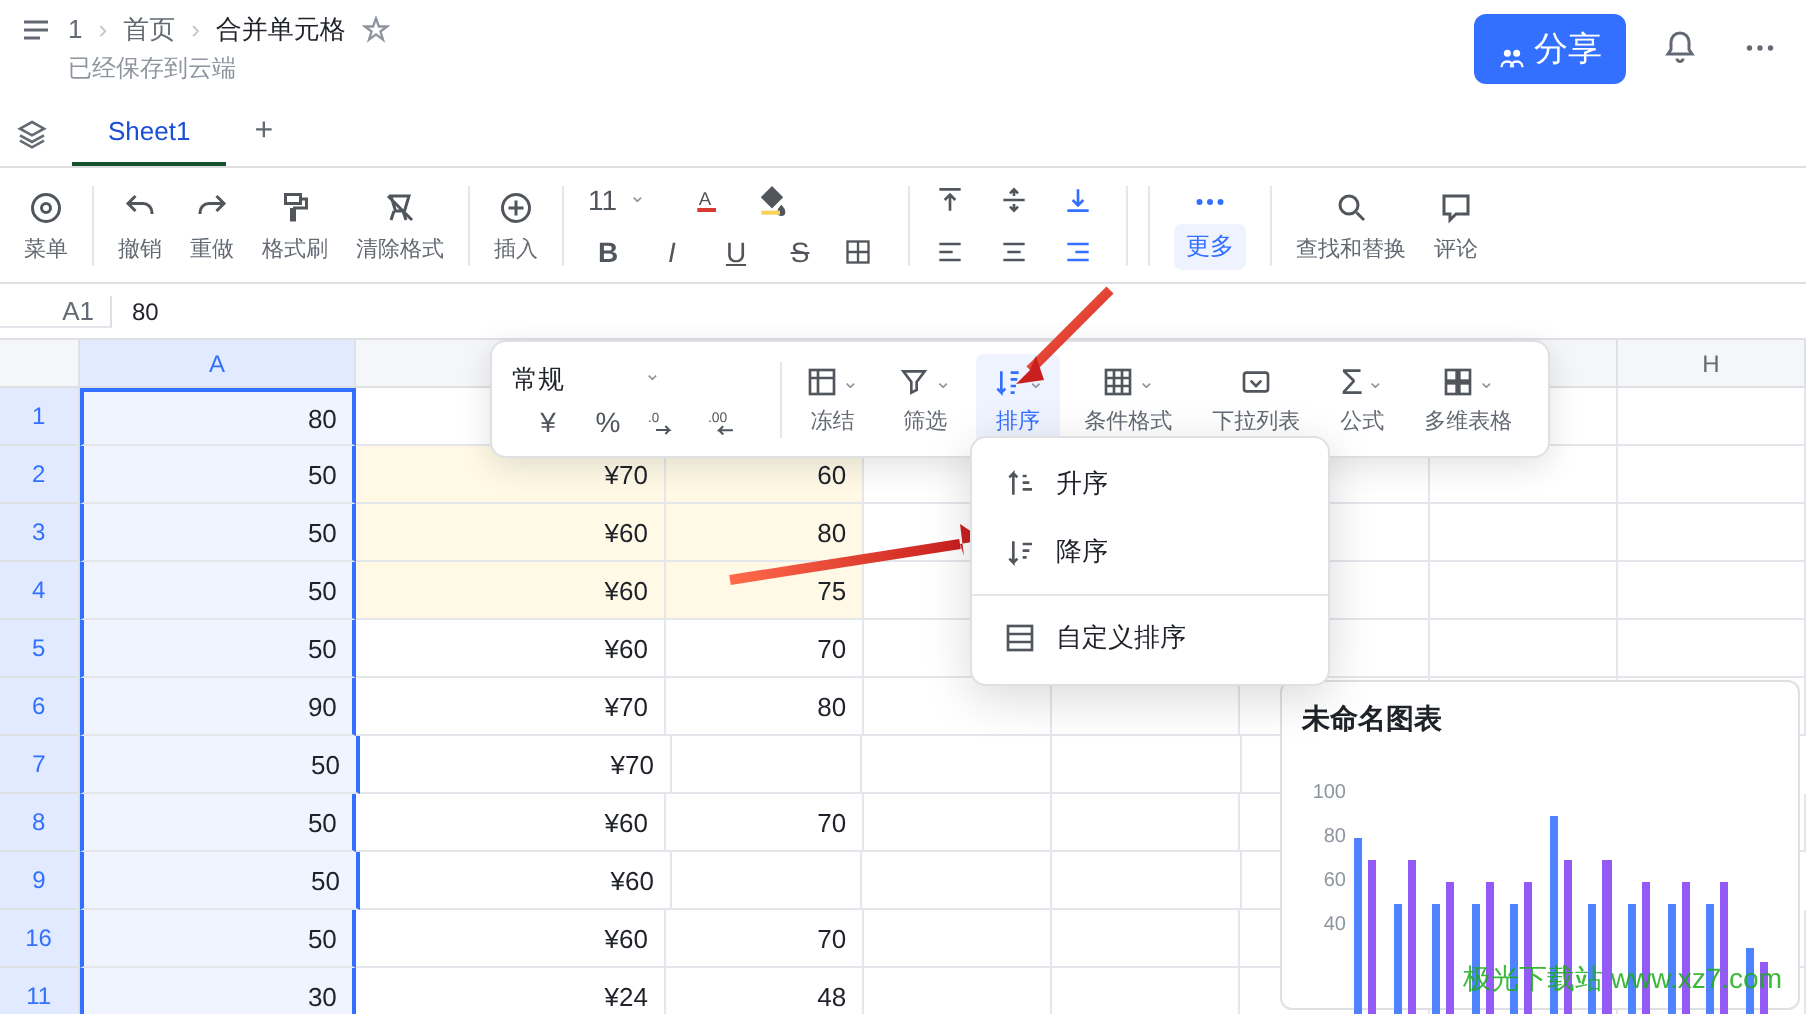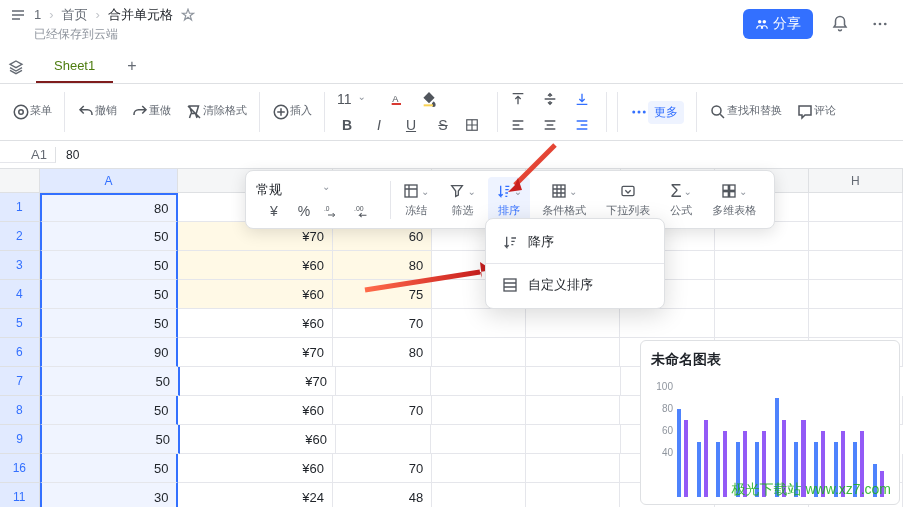--- a/index.html
+++ b/index.html
@@ -4,28 +4,28 @@
 <style>
 *{box-sizing:border-box;margin:0;padding:0;font-family:-apple-system,"PingFang SC","Microsoft YaHei",sans-serif}
 body{background:#f5f6f7;width:903px;height:507px;overflow:hidden;position:relative;font-size:13px;color:#1f2329}
 .topbar{background:#fff;height:48px;display:flex;align-items:center;padding:0 10px;justify-content:space-between}
 .top-left{display:flex;flex-direction:column;gap:2px}
 .bc{display:flex;align-items:center;gap:8px;color:#646a73;font-size:13px}
 .bc .sep{color:#c3c6cb}
 .bc .cur{color:#1f2329}
 .saved{color:#8f959e;font-size:12px;margin-left:24px}
 .top-right{display:flex;align-items:center;gap:14px}
-.share{background:#3370ff;color:#fff;border:none;border-radius:6px;padding:6px 12px;font-size:14px;display:flex;align-items:center;gap:4px;cursor:pointer}
+.share{background:#3370ff;color:#fff;border:none;border-radius:6px;padding:6px 12px;font-size:17px;display:flex;align-items:flex-end;gap:4px;cursor:pointer}
 .iconbtn{background:none;border:none;cursor:pointer;color:#646a73;font-size:16px;padding:4px}
 .tabs{background:#fff;height:36px;display:flex;align-items:flex-end;padding-left:8px;border-bottom:1px solid #dee0e3}
 .layers{width:28px;text-align:center;color:#646a73;font-size:15px;padding-bottom:8px;cursor:pointer}
-.tab{padding:8px 18px;font-size:13px;color:#4d7c0f;border-bottom:2px solid #7f1d1d;cursor:pointer}
+.tab{padding:8px 18px;font-size:13px;color:#1d4ed8;border-bottom:2px solid #14532d;cursor:pointer}
 .addtab{padding:8px 14px;color:#646a73;font-size:16px;cursor:pointer}
 .toolbar{background:#fff;padding:4px 6px;display:flex;align-items:center;border-bottom:1px solid #dee0e3;gap:2px}
-.tgroup{display:flex;flex-direction:row;align-items:flex-start;padding:2px 6px;cursor:pointer}
+.tgroup{display:flex;flex-direction:column;align-items:center;padding:2px 6px;cursor:pointer}
 .tgroup .ico{height:22px;display:flex;align-items:center;justify-content:center;font-size:16px;color:#51565d}
 .tgroup .lbl{font-size:11px;color:#646a73;margin-top:2px}
 .vdiv{width:1px;height:40px;background:#e5e6eb;margin:0 4px}
 .trow{display:flex;flex-direction:column;gap:4px;padding:0 6px}
 .trow .r{display:flex;align-items:center;gap:12px;height:22px}
 .ticon{width:20px;text-align:center;font-size:14px;color:#51565d;cursor:pointer}
 .ticon.active svg{stroke:#3370ff}
 .more{background:#eef3ff;color:#3370ff;border-radius:4px;padding:3px 6px;font-size:12px;cursor:pointer}
 .fx{background:#fff;height:28px;display:flex;align-items:center;border-bottom:1px solid #dee0e3;font-size:12px}
 .fx .cell{width:56px;padding-left:10px;border-right:1px solid #dee0e3;color:#646a73}
@@ -50,21 +50,21 @@
 .fmt-row{display:flex;align-items:center;gap:10px;padding:0 8px}
 .fmt-sel{font-size:13px;color:#1f2329;display:flex;gap:40px;cursor:pointer}
 .chev{font-size:10px;color:#8f959e}
 .dropdown{position:absolute;top:218px;left:485px;background:#fff;border:1px solid #dee0e3;border-radius:8px;box-shadow:0 6px 24px rgba(0,0,0,.15);padding:6px 0;z-index:12;width:180px}
 .dd-item{padding:8px 16px;display:flex;align-items:center;gap:10px;font-size:13px;cursor:pointer}
 .dd-hr{height:1px;background:#e5e6eb;margin:4px 0}
 .arrow{position:absolute;z-index:11;pointer-events:none}
 .arrow1{top:140px;left:500px;width:60px;height:60px}
 .arrow2{top:260px;left:360px;width:140px;height:40px}
 .chart{position:absolute;top:340px;left:640px;width:260px;height:165px;background:#fff;border:1px solid #dee0e3;border-radius:6px;padding:10px;z-index:5}
-.chart-title{font-size:14px;font-weight:600;margin-bottom:8px}
+.chart-title{font-size:14px;font-weight:600;margin-bottom:18px}
 .chart-area{position:relative;height:120px;display:flex;align-items:flex-end;gap:3px;padding-left:26px}
 .ytick{position:absolute;left:0;font-size:10px;color:#8f959e;width:22px;text-align:right}
 .bar{width:5px}
 .b1{background:#4e83fd}.b2{background:#935af6}
 .watermark{position:absolute;bottom:8px;right:12px;z-index:20;opacity:.85;font-size:14px;color:#1aad19}
 svg{display:block}
 </style>
 </head>
 <body>
 
@@ -142,20 +142,29 @@
       </span>
     <span class="lbl">撤销</span>
   </div>
   <div class="tgroup">
     <span class="ico">
         <svg width="18" height="18" viewBox="0 0 24 24" fill="none" stroke="#51565d" stroke-width="2">
           <path d="M15 14l5-5-5-5M20 9H10a6 6 0 00-6 6v1"></path>
         </svg>
       </span>
     <span class="lbl">重做</span>
+  </div>
+  <div class="tgroup">
+    <span class="ico">
+        <svg width="18" height="18" viewBox="0 0 24 24" fill="none" stroke="#51565d" stroke-width="2">
+          <rect x="5" y="3" width="10" height="6"></rect>
+          <path d="M15 6h4v6h-8v8h-2v-8"></path>
+        </svg>
+      </span>
+    <span class="lbl">格式刷</span>
   </div>
   <div class="tgroup">
     <span class="ico">
         <svg width="18" height="18" viewBox="0 0 24 24" fill="none" stroke="#51565d" stroke-width="2">
           <path d="M6 4h12l-3 10h-6zM8 14l-2 6M14 14l2 6M4 4l16 16"></path>
         </svg>
       </span>
     <span class="lbl">清除格式</span>
   </div>
   <div class="vdiv"></div>
@@ -492,20 +501,26 @@
           <rect x="3" y="13" width="8" height="8"></rect>
           <rect x="13" y="13" width="8" height="8"></rect>
         </svg>
         <span class="chev" style="margin-left:2px">⌄</span>
       </span>
     <span class="lbl">多维表格</span>
   </div>
 </div>
 
 <div class="dropdown">
+  <div class="dd-item">
+    <svg width="16" height="16" viewBox="0 0 24 24" fill="none" stroke="#51565d" stroke-width="2">
+        <path d="M7 20V4l-3 3M7 4l3 3M14 6h3M14 11h5M14 16h7"></path>
+      </svg>
+    <span>升序</span>
+  </div>
   <div class="dd-item">
     <svg width="16" height="16" viewBox="0 0 24 24" fill="none" stroke="#51565d" stroke-width="2">
         <path d="M7 4v16l-3-3M7 20l3-3M14 6h7M14 11h5M14 16h3"></path>
       </svg>
     <span>降序</span>
   </div>
   <div class="dd-hr"></div>
   <div class="dd-item">
     <svg width="16" height="16" viewBox="0 0 24 24" fill="none" stroke="#51565d" stroke-width="2">
         <rect x="3" y="3" width="18" height="18"></rect>

